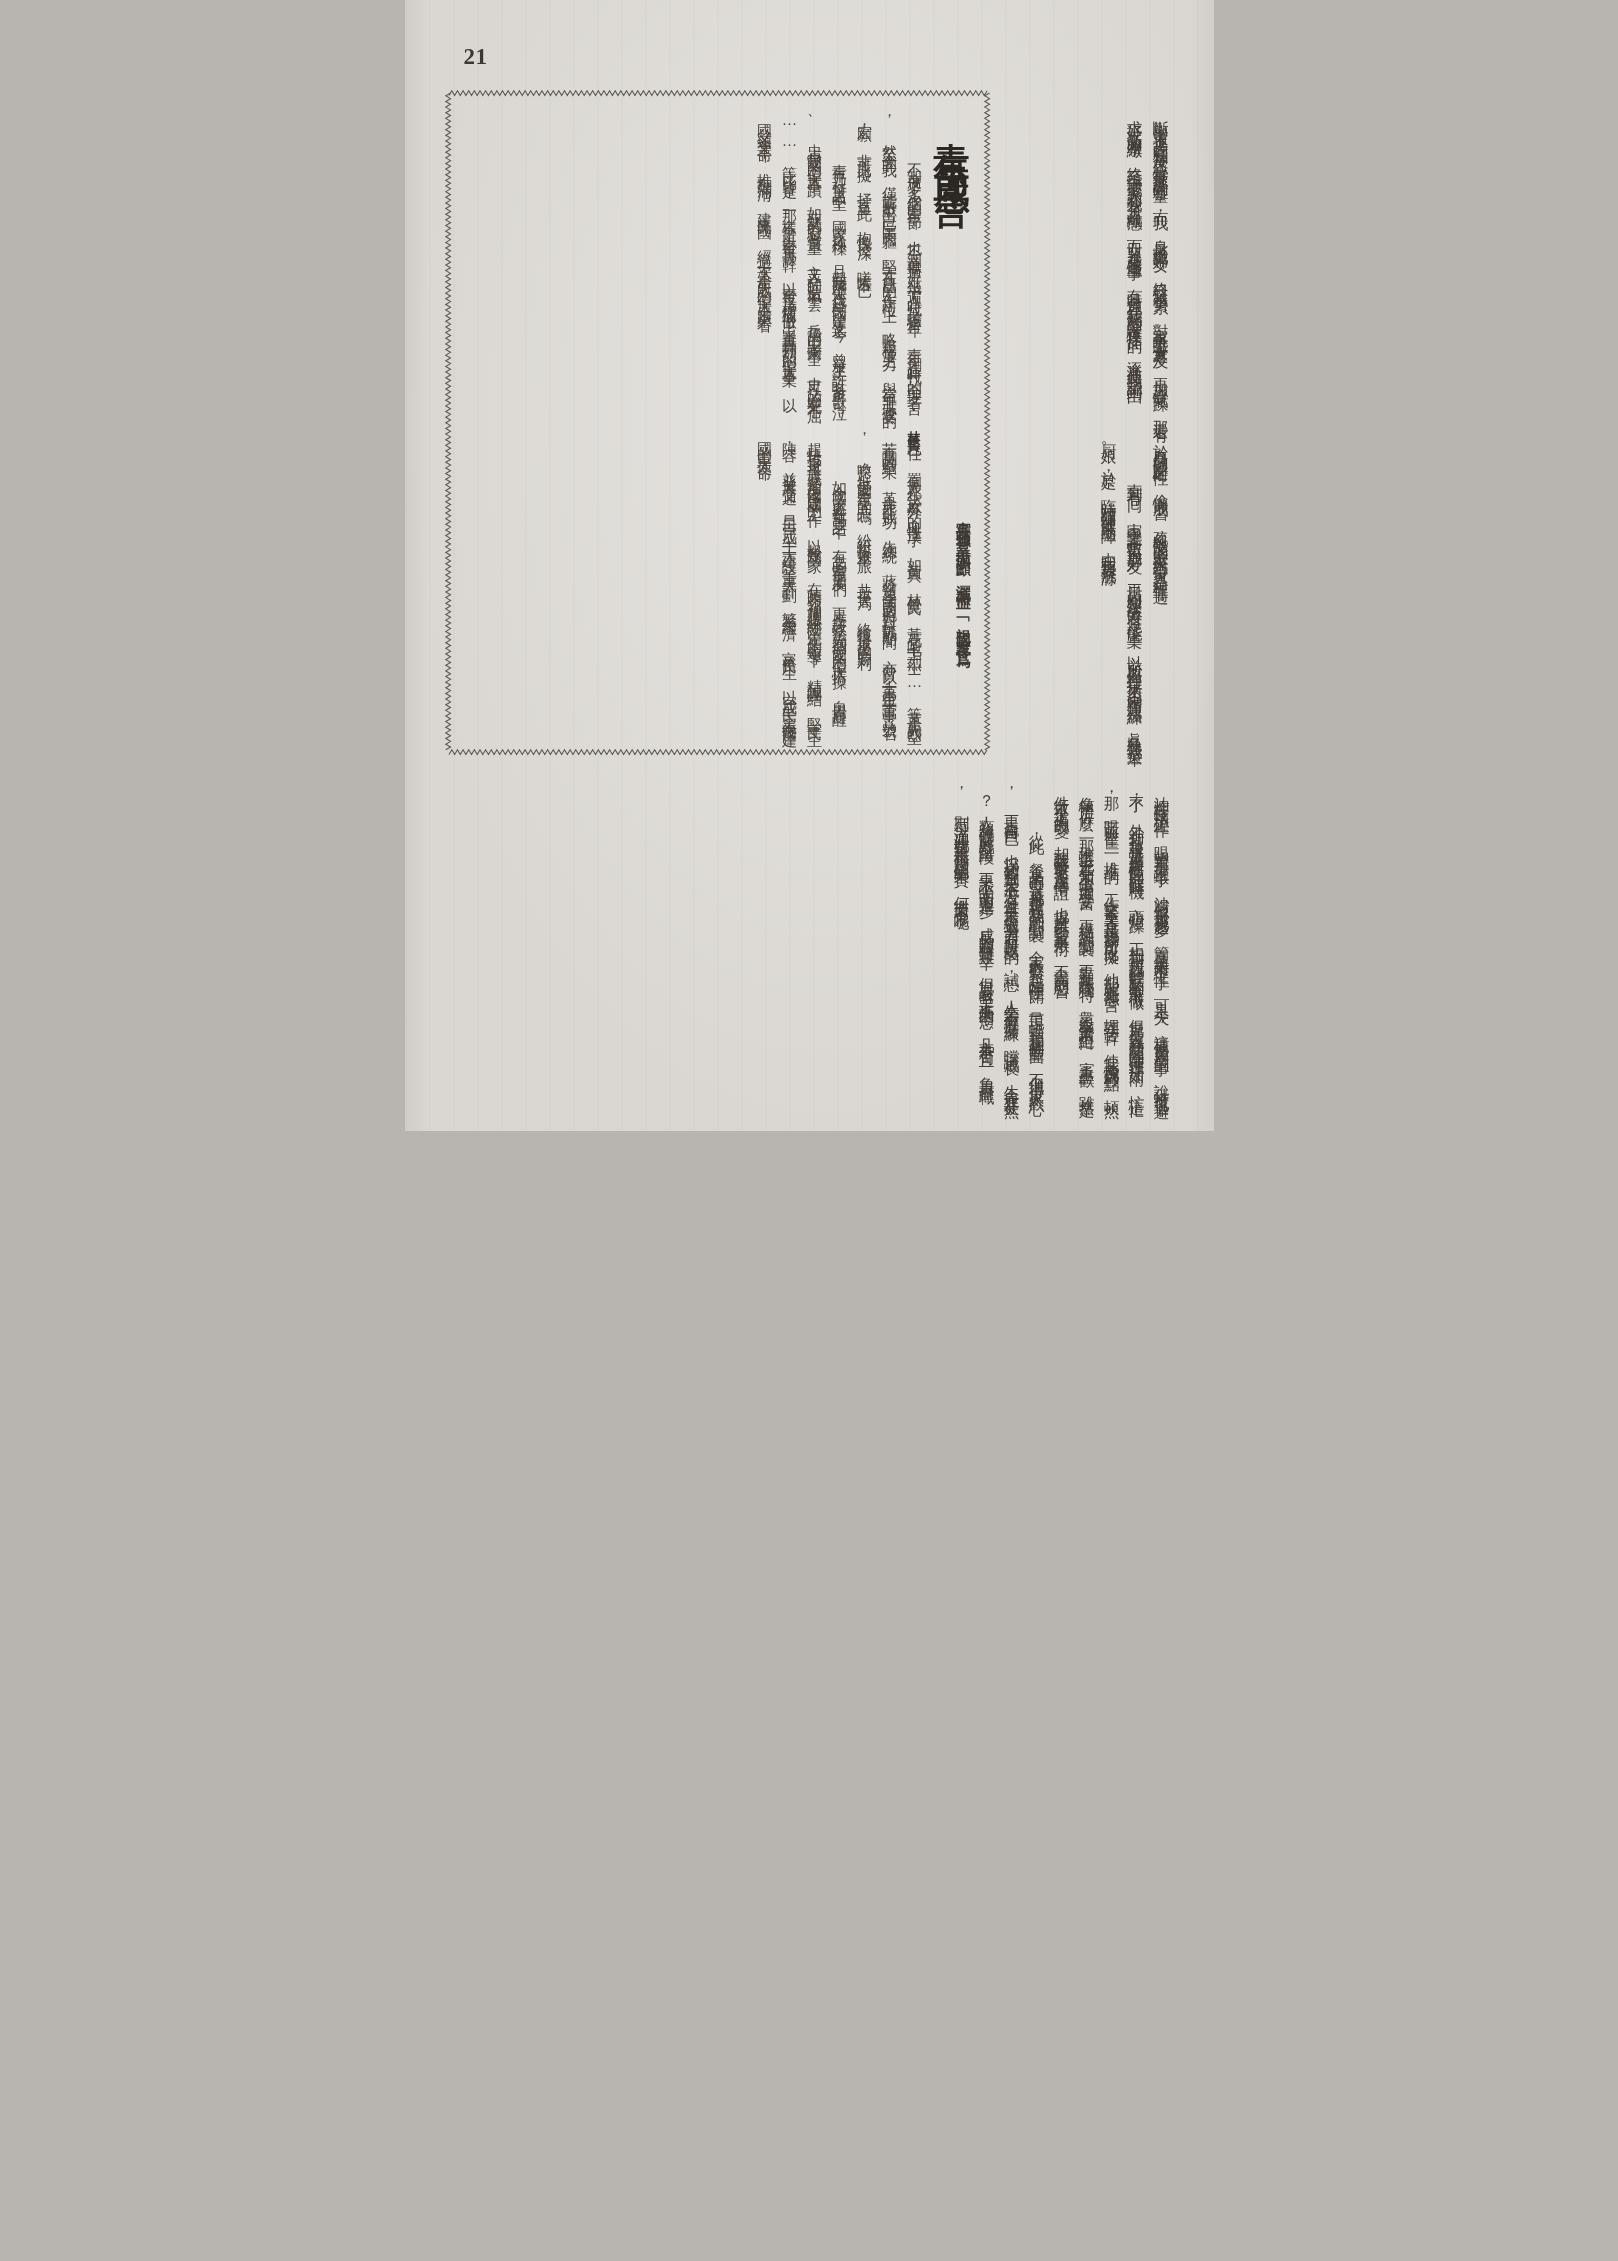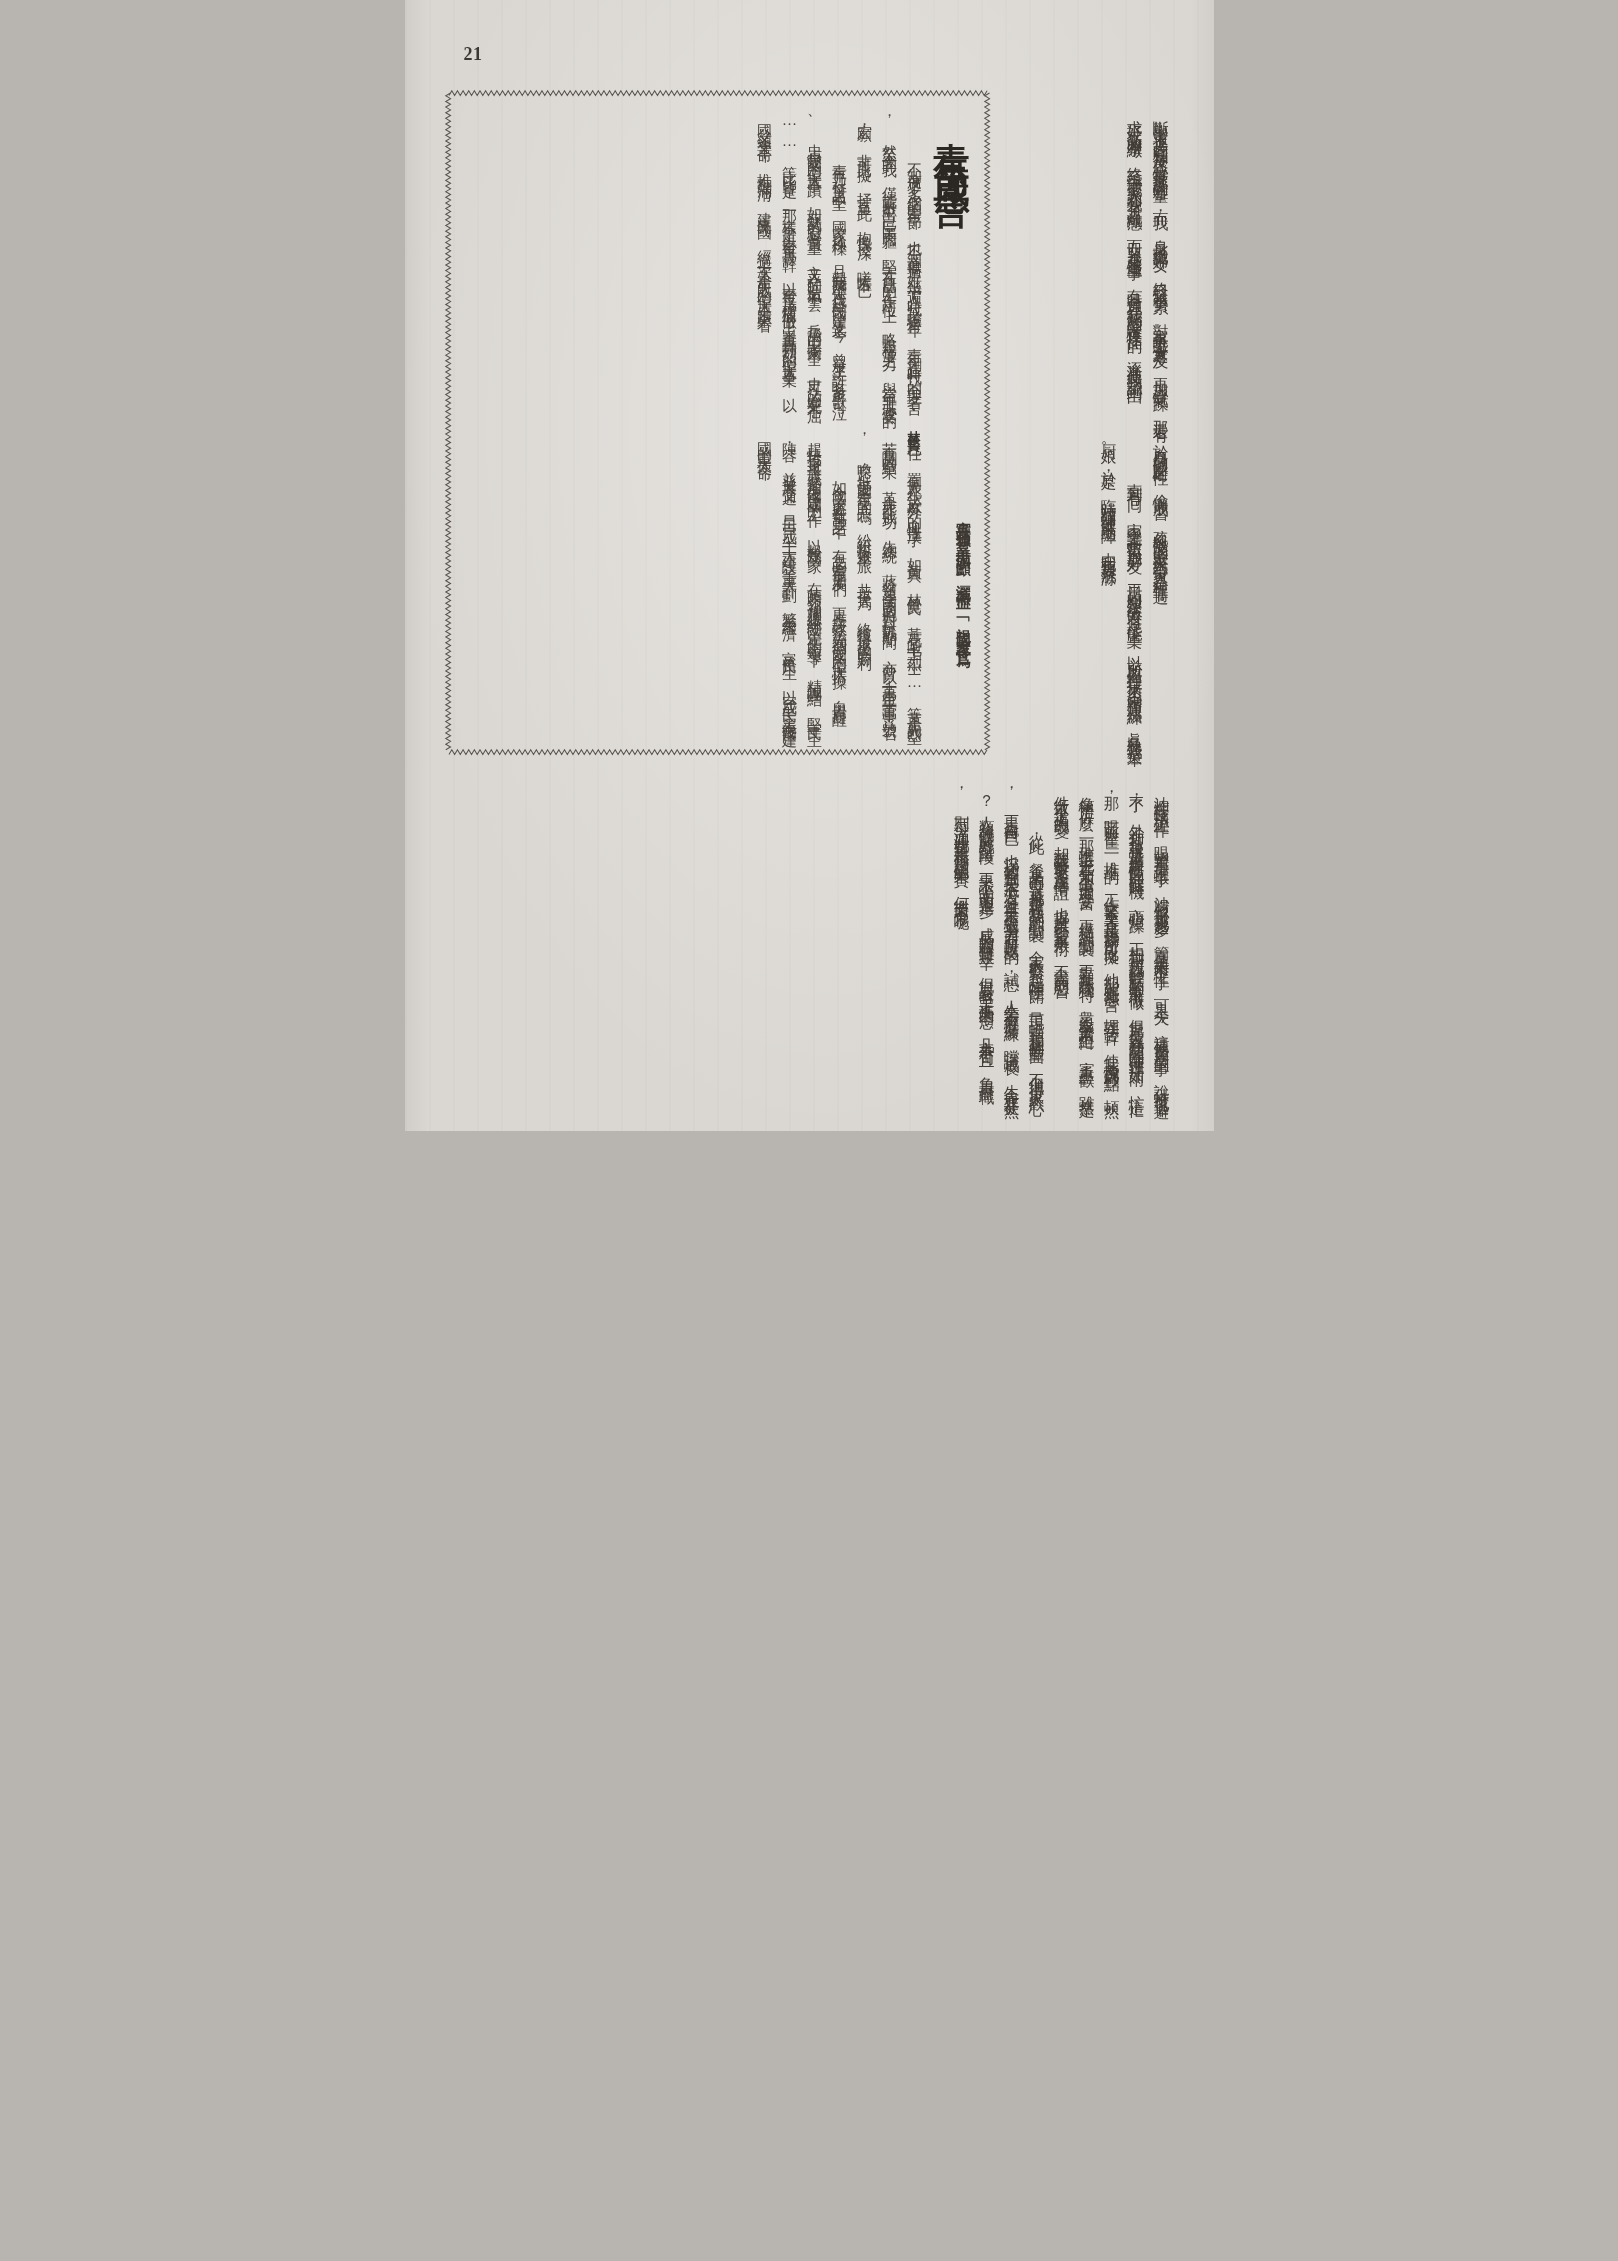--- a/index.html
+++ b/index.html
@@ -15,21 +15,21 @@
       radial-gradient(ellipse at 52% 38%, rgba(255,255,255,0.30), rgba(255,255,255,0) 72%),
       linear-gradient(90deg, rgba(60,50,40,0.06), rgba(60,50,40,0) 3%),
       linear-gradient(270deg, rgba(60,50,40,0.05), rgba(60,50,40,0) 3%),
       repeating-linear-gradient(90deg, rgba(110,100,88,0.030) 0 1.9px, rgba(110,100,88,0) 1.9px 24px),
       #dad7d2;
     overflow:hidden;
     color:#45403a;
   }
   .page-number{
     position:absolute;left:59px;top:44px;
-    font-size:18px;font-weight:bold;color:#3b3833;
+    font-size:23px;font-weight:bold;color:#3b3833;
     letter-spacing:0.6px;
   }
   
   .feature-box{
     position:absolute;left:44px;top:93px;width:539px;height:659px;
   }
   svg.zz{position:absolute;overflow:visible;}
   svg.zz.top{left:0;top:-3.1px;}
   svg.zz.bottom{left:0;bottom:-3.1px;}
   svg.zz.left{left:-3.1px;top:0;}

